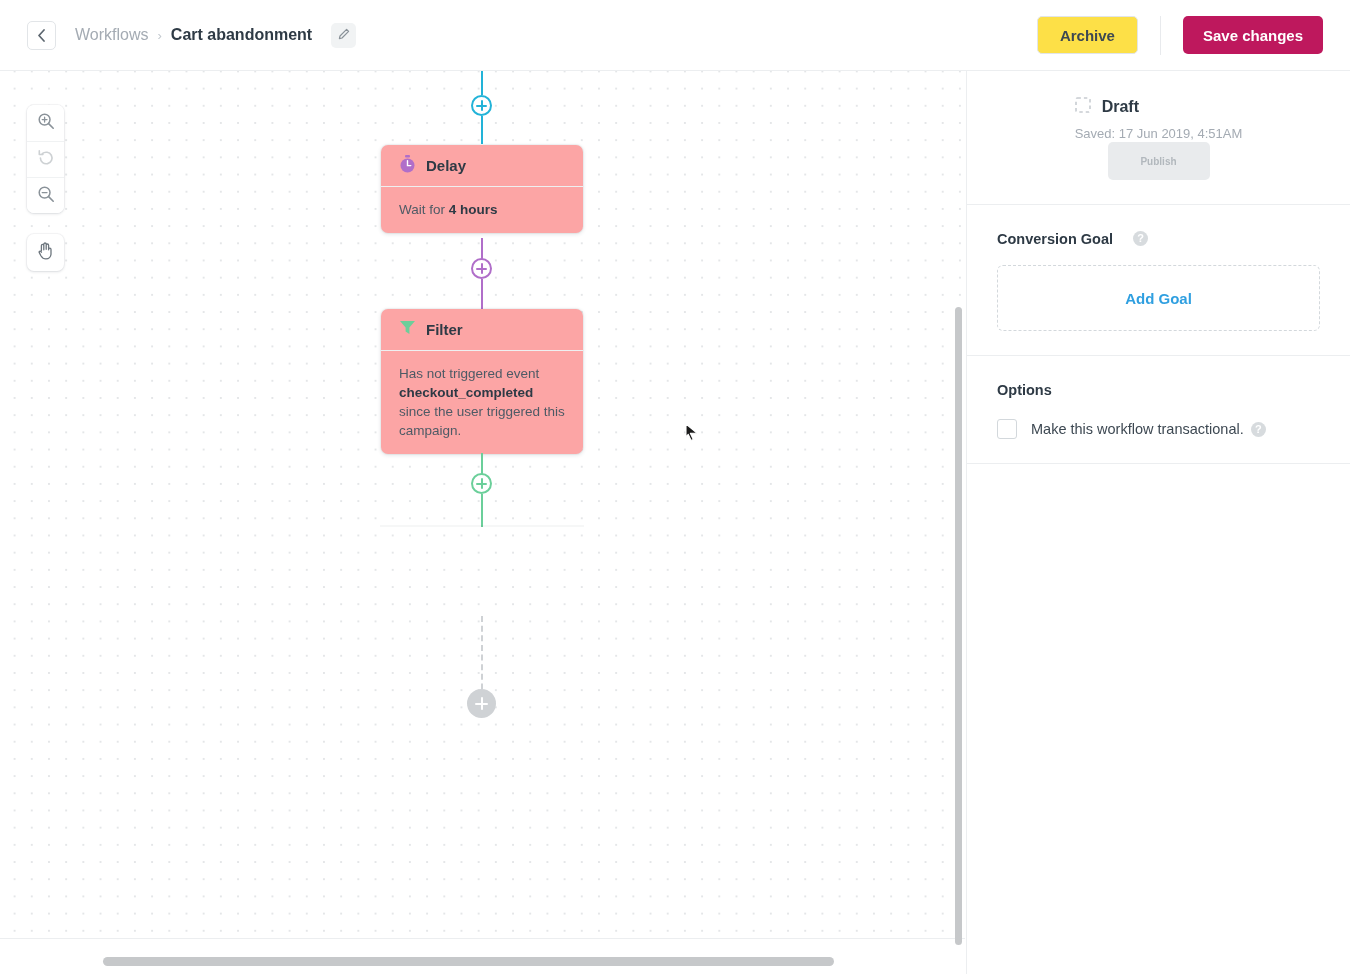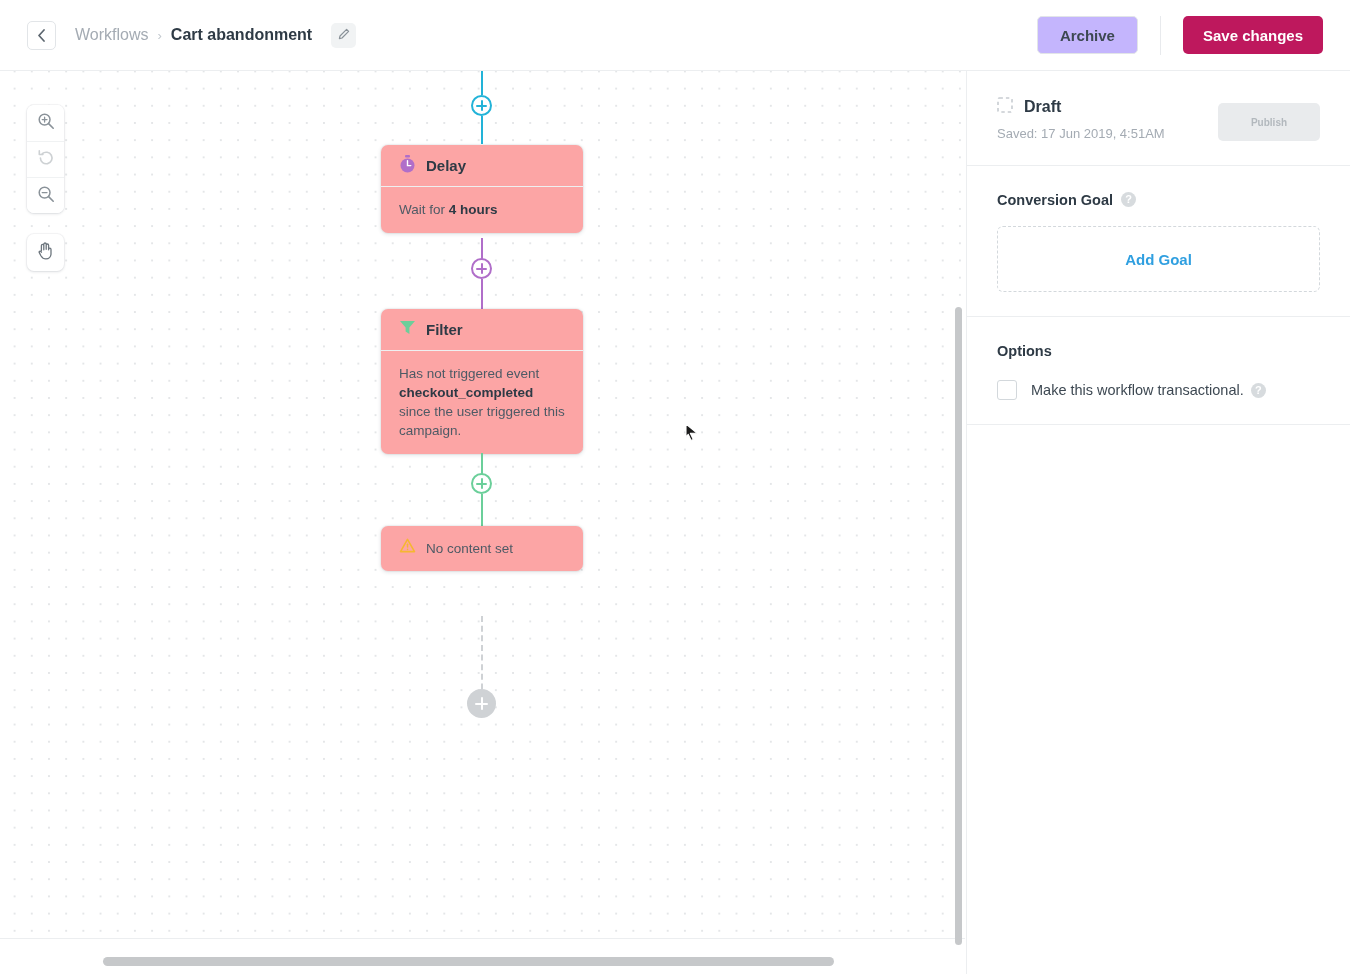--- a/index.html
+++ b/index.html
@@ -34,21 +34,21 @@
   .edit-btn {
     margin-left: 10px; width: 25px; height: 25px; border-radius: 5px;
     background: #f1f3f4; display: flex; align-items: center; justify-content: center;
     cursor: pointer;
   }
   .topbar-right {
     margin-left: auto; display: flex; align-items: center; padding-right: 27px;
   }
   .btn-archive {
     height: 38px; padding: 0 22px; border: 1px solid #e2e5e8; border-radius: 5px;
-    background: #c4b5fd; color: #3d4852; font-size: 15px; font-weight: 600;
+    background: #fde047; color: #3d4852; font-size: 15px; font-weight: 600;
     cursor: pointer; display: flex; align-items: center;
   }
   .vdiv { width: 1px; height: 39px; background: #e8eaed; margin: 0 22px; }
   .btn-save {
     height: 38px; padding: 0 20px; border: none; border-radius: 5px;
     background: #be185d; color: #fff; font-size: 15px; font-weight: 600;
     cursor: pointer; display: flex; align-items: center;
   }
 
   
@@ -140,33 +140,33 @@
 
   
   .cursor { position: absolute; left: 685px; top: 352px; pointer-events: none; }
 
   
   .panel {
     position: absolute; left: 966px; top: 71px; width: 384px; height: 903px;
     background: #fff; border-left: 1px solid #eceef0;
   }
   .panel-sec { padding: 26px 30px 24px 30px; border-bottom: 1px solid #eceef0; }
-  .status-row { display: flex; align-items: flex-end; }
+  .status-row { display: flex; align-items: center; flex-direction: column; }
   .status-left { flex: 1; }
   .status-line { display: flex; align-items: center; gap: 11px; }
   .status-name { font-size: 16px; font-weight: 700; color: #2e3a45; }
   .status-saved { margin-top: 9px; font-size: 13px; color: #a4abb3; }
   .btn-publish {
     width: 102px; height: 38px; border: none; border-radius: 5px;
     background: #e9ebed; color: #b2b8bd; font-size: 10px; font-weight: 600;
     cursor: default; margin-top: 1px;
   }
   .sec-title {
     font-size: 14.5px; font-weight: 700; color: #2e3a45;
-    display: flex; gap: 8px;
+    display: flex; gap: 20px;
   }
   .help {
     width: 15px; height: 15px; border-radius: 50%; background: #d7dbde;
     color: #fff; font-size: 11px; font-weight: 700; line-height: 15px;
     text-align: center; cursor: pointer; font-family: "Liberation Sans", sans-serif;
   }
   .add-goal {
     margin-top: 18px; height: 66px; border: 1px dashed #d3d8dc; border-radius: 6px;
     display: flex; align-items: center; justify-content: center;
     color: #2f9fe0; font-size: 15px; font-weight: 700; cursor: pointer;
@@ -259,30 +259,20 @@
     </div>
 
     <div class="edge" style="top:382px;height:33px;background:#6bcf9a;"></div>
     <div class="node-plus" style="top:402px;border-color:#6bcf9a;">
       <i class="h" style="background:#6bcf9a;"></i>
         <i class="v" style="background:#6bcf9a;"></i>
     </div>
     <div class="edge" style="top:423px;height:33px;background:#6bcf9a;"></div>
 
     <div class="card" style="left:381px;top:455px;">
-      <div class="card-body with-icon">
-        <span>
-          <svg width="17" height="16" viewBox="0 0 17 16">
-            <path d="M8.5 1.4l7 12.2H1.5l7-12.2z" fill="none" stroke="#f5b731" stroke-width="1.6" stroke-linejoin="round"></path>
-            <rect x="7.8" y="5.6" width="1.5" height="4.2" rx=".7" fill="#f5b731"></rect>
-            <rect x="7.8" y="10.6" width="1.5" height="1.6" rx=".7" fill="#f5b731"></rect>
-          </svg>
-        </span>
-        <span>No content set</span>
-      </div>
     </div>
 
     <div class="dashed-edge" style="top:545px;height:83px;"></div>
     <div class="add-step" style="top:618px;">
       <i class="h"></i>
         <i class="v"></i>
     </div>
   </div>
 
   <div class="vscroll"></div>

